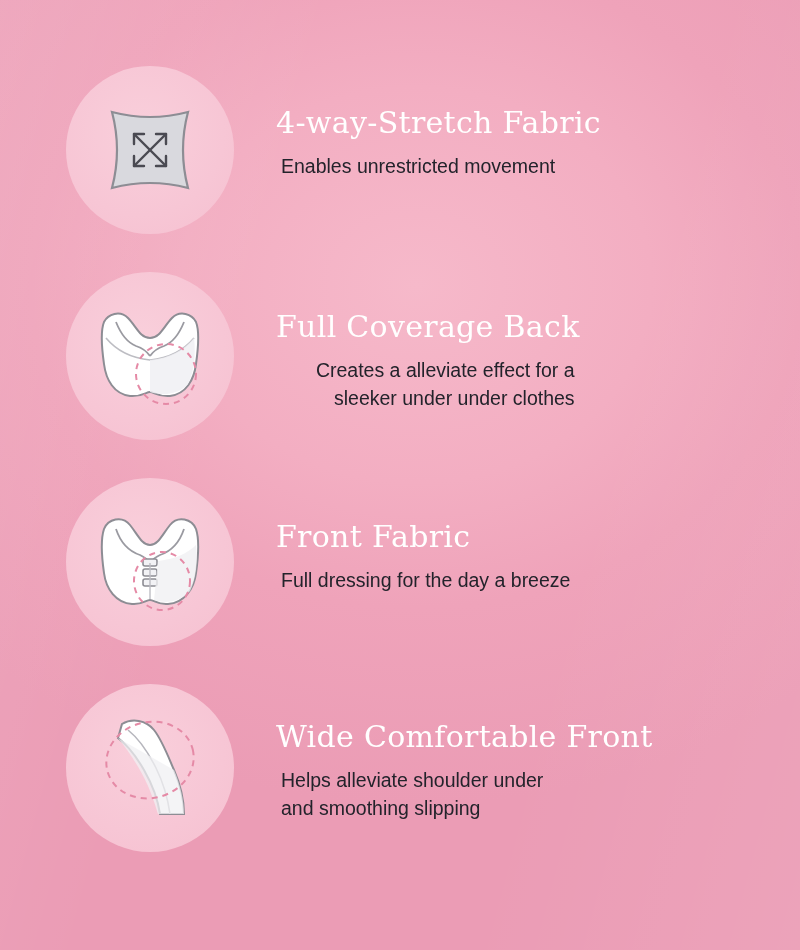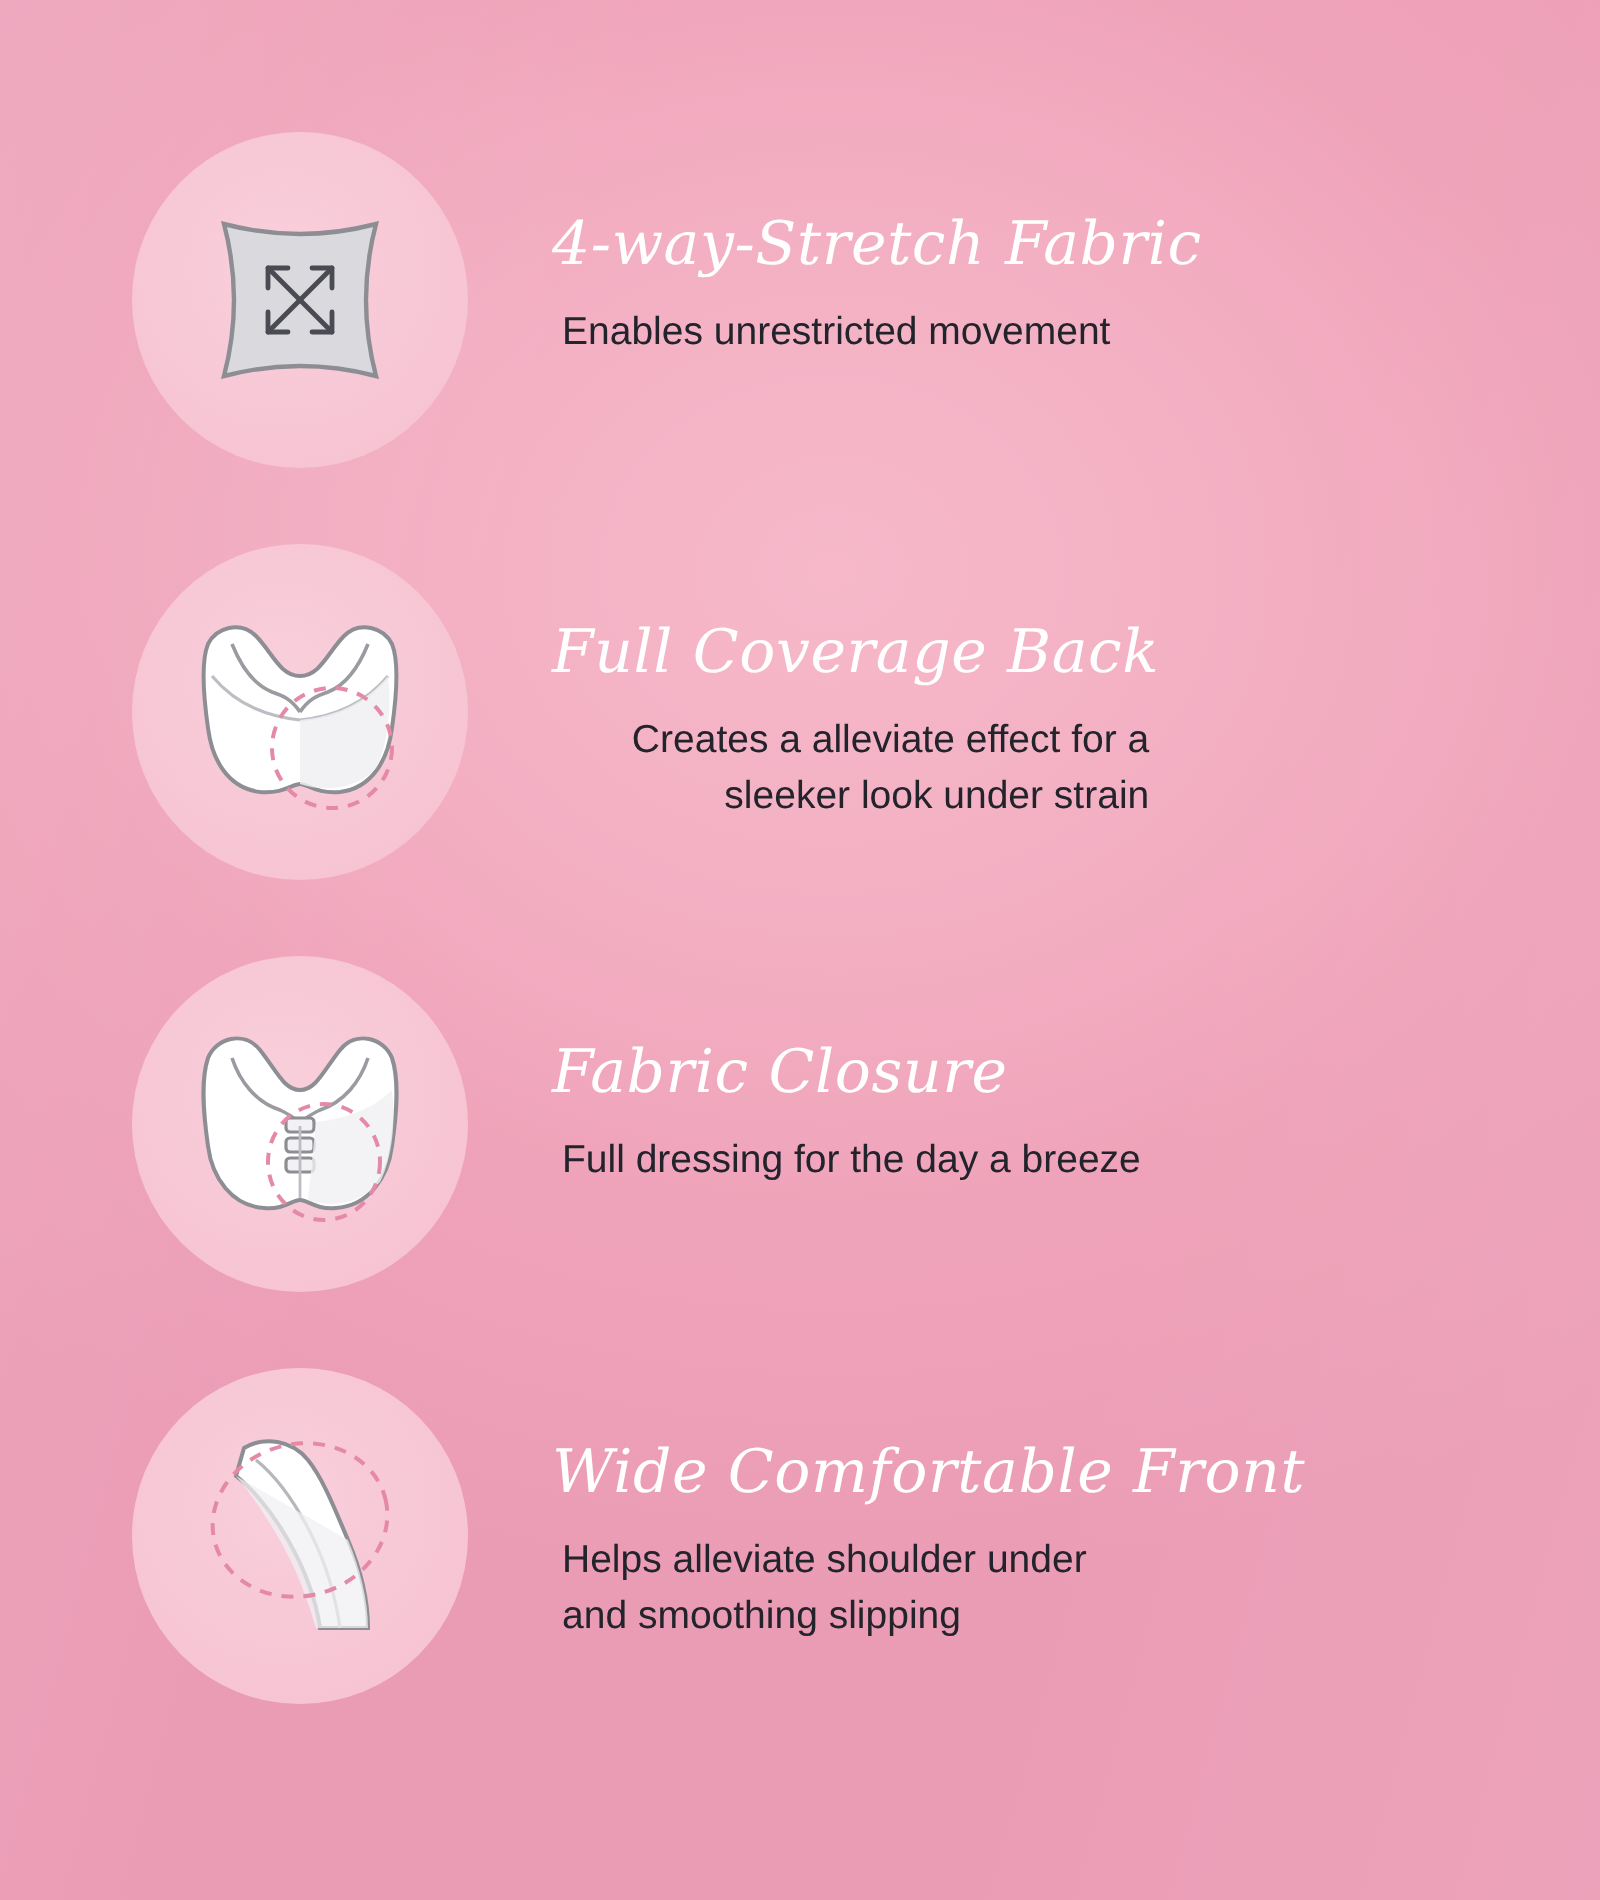--- a/index.html
+++ b/index.html
@@ -54,21 +54,20 @@
   .icon-wrap svg {
     display: block;
   }
   .text-col {
     padding-left: 42px;
     padding-top: 42px;
     max-width: 470px;
   }
   .feature-title {
     font-family: "DejaVu Serif", "Liberation Serif", serif;
-    font-style: italic;
     font-weight: 400;
     font-size: 30px;
     line-height: 1.12;
     color: #ffffff;
     letter-spacing: 0.3px;
     margin: 0 0 12px 0;
     white-space: nowrap;
   }
   .feature-desc {
     font-family: "Liberation Sans", sans-serif;
@@ -134,21 +133,21 @@
             <path d="M64 62 C84 60 98 52 108 40 C110 56 108 74 102 86 C92 97 76 98 64 94 Z" fill="#f0f0f3" opacity="0.85"></path>
 
             <ellipse cx="80" cy="76" rx="30" ry="30" fill="none" stroke="#e58aa6" stroke-width="2" stroke-dasharray="6 5"></ellipse>
           </svg>
         </span>
       </div>
       <div class="text-col">
         <h3 class="feature-title">Full Coverage Back</h3>
         <p class="feature-desc">
           <span class="line">Creates a alleviate effect for a</span>
-          <span class="line">sleeker look under strain</span>
+          <span class="line">sleeker under under clothes</span>
         </p>
       </div>
     </div>
 
     <div class="feature row-3">
       <div class="icon-wrap">
         <span>
           <svg width="132" height="118" viewBox="0 0 132 118">
             <path d="M20 26 C24 16 38 12 46 22 C54 32 58 42 66 42 C74 42 78 32 86 22 C94 12 108 16 112 26
                      C116 38 114 56 112 70 C110 86 100 100 84 101 C74 102 70 97 66 97 C62 97 58 102 48 101
@@ -161,21 +160,21 @@
               <rect x="59" y="66" width="14" height="7" rx="2"></rect>
               <rect x="59" y="76" width="14" height="7" rx="2"></rect>
             </g>
             <path d="M66 60 L66 96" stroke="#bdbdc3" stroke-width="1.4" fill="none"></path>
             <path d="M74 58 C92 56 104 50 112 42 C114 58 112 76 106 88 C96 99 82 101 70 97 Z" fill="#f0f0f3" opacity="0.8"></path>
             <ellipse cx="78" cy="78" rx="28" ry="29" fill="none" stroke="#e58aa6" stroke-width="2" stroke-dasharray="6 5"></ellipse>
           </svg>
         </span>
       </div>
       <div class="text-col">
-        <h3 class="feature-title">Fabric Closure</h3>
+        <h3 class="feature-title">Front Fabric</h3>
         <p class="feature-desc">
           <span class="line">Full dressing for the day a breeze</span>
         </p>
       </div>
     </div>
 
     <div class="feature row-4">
       <div class="icon-wrap">
         <span>
           <svg width="124" height="120" viewBox="0 0 124 120">

